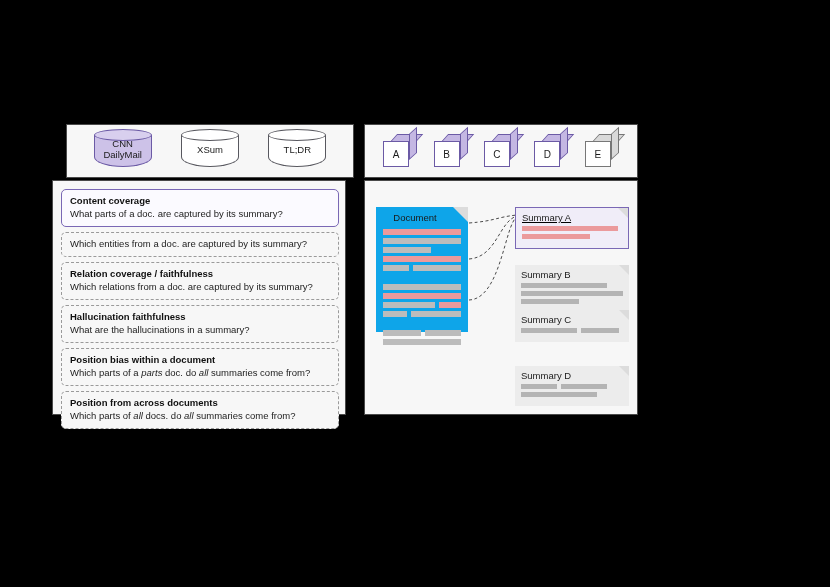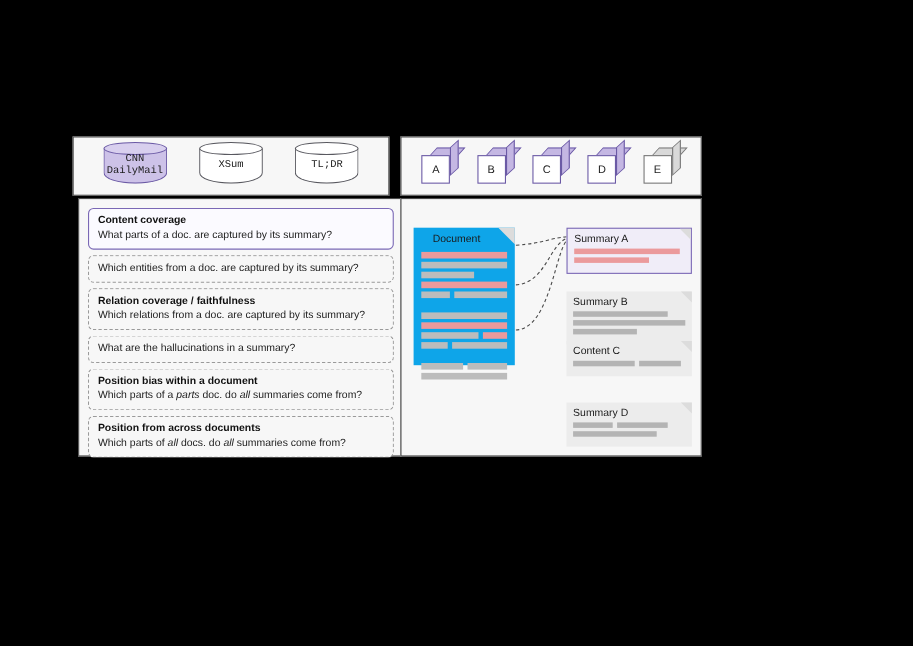--- a/index.html
+++ b/index.html
@@ -15,22 +15,22 @@
     overflow: hidden;
   }
 
   
   .panel {
     position: absolute;
     background: #f7f7f7;
     border: 1px solid #4a4a4a;
     box-sizing: border-box;
   }
-  #panel-datasets   { left: 66px;  top: 124px; width: 288px; height: 54px; font-family: Liberation Mono, monospace; }
-  #panel-tasks      { left: 71px;  top: 180px; width: 294px; height: 235px; }
+  #panel-datasets   { left: 66px;  top: 124px; width: 288px; height: 54px; }
+  #panel-tasks      { left: 52px;  top: 180px; width: 294px; height: 235px; }
   #panel-summaries  { left: 364px; top: 124px; width: 274px; height: 54px; }
   #panel-explorer   { left: 364px; top: 180px; width: 274px; height: 235px; }
 
   
   .cyl-row {
     position: absolute;
     left: 0; top: 0; right: 0; bottom: 0;
     display: flex;
     align-items: center;
     justify-content: space-around;
@@ -215,20 +215,21 @@
   .sum-card .fold-tri {
     position: absolute;
     right: 0; top: 0;
     width: 0; height: 0;
     border-left: 10px solid transparent;
     border-top: 10px solid #dcdcdc;
   }
   .sum-card.active {
     border: 1px solid #7a68b5;
     background: #f0edf8;
+    text-decoration: underline;
   }
   .sum-title {
     font-size: 9.5px;
     color: #1a1a1a;
     padding: 4px 0 3px 6px;
   }
   .sum-lines { padding: 0 6px 6px 6px; }
   .sum-line {
     height: 5px;
     margin-bottom: 3px;
@@ -317,20 +318,21 @@
         <div class="task-desc">What parts of a doc. are captured by its summary?</div>
       </div>
       <div class="task-card">
         <div class="task-desc">Which entities from a doc. are captured by its summary?</div>
       </div>
       <div class="task-card">
         <div class="task-title">Relation coverage / faithfulness</div>
         <div class="task-desc">Which relations from a doc. are captured by its summary?</div>
       </div>
       <div class="task-card">
+        <div class="task-title">Hallucination faithfulness</div>
         <div class="task-desc">What are the hallucinations in a summary?</div>
       </div>
       <div class="task-card">
         <div class="task-title">Position bias within a document</div>
         <div class="task-desc">Which parts of a <em>parts</em> doc. do <em>all</em> summaries come from?</div>
       </div>
       <div class="task-card">
         <div class="task-title">Position from across documents</div>
         <div class="task-desc">Which parts of <em>all</em> docs. do <em>all</em> summaries come from?</div>
       </div>
@@ -389,21 +391,21 @@
       <div class="fold-tri"></div>
       <div class="sum-title">Summary B</div>
       <div class="sum-lines">
         <div class="sum-line" style="width: 86px;"></div>
         <div class="sum-line" style="width: 102px;"></div>
         <div class="sum-line" style="width: 58px;"></div>
       </div>
     </div>
   <div class="sum-card" id="sum-c">
       <div class="fold-tri"></div>
-      <div class="sum-title">Content C</div>
+      <div class="sum-title">Summary C</div>
       <div class="sum-lines">
         <div class="sum-row">
           <span style="width: 56px;"></span>
           <span style="width: 38px;"></span>
         </div>
       </div>
     </div>
   <div class="sum-card" id="sum-d">
       <div class="fold-tri"></div>
       <div class="sum-title">Summary D</div>

